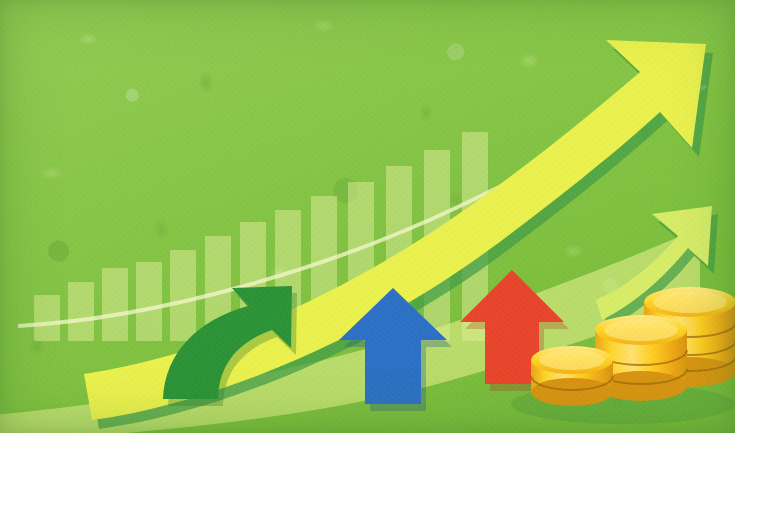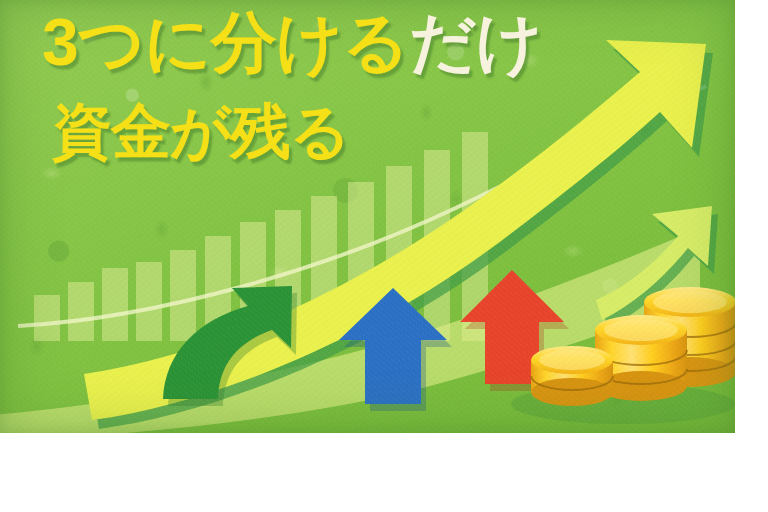--- a/index.html
+++ b/index.html
@@ -226,22 +226,16 @@
         <ellipse cx="572" cy="392" rx="41" ry="14" fill="#d8930f"></ellipse>
         <path d="M531 376 a41 14 0 0 0 82 0" fill="none" stroke="#9c6a0a" stroke-width="2" opacity=".75"></path>
         <ellipse cx="572" cy="360" rx="41" ry="14" fill="url(#coinTop)"></ellipse>
         <ellipse cx="572" cy="360" rx="33" ry="10" fill="#ffe985" opacity=".62"></ellipse>
       </g>
     </svg>
 
     <div id="grain"></div>
     <div id="vignette"></div>
 
-    <div id="headline">
-      <span class="t-yellow">3つに分ける</span><span class="t-cream">だけ</span>
-    </div>
-
-    <div id="subline">
-      <span class="t-yellow">資金が残る</span>
-    </div>
+
 
   </div>
 </div>
 
 </body></html>

